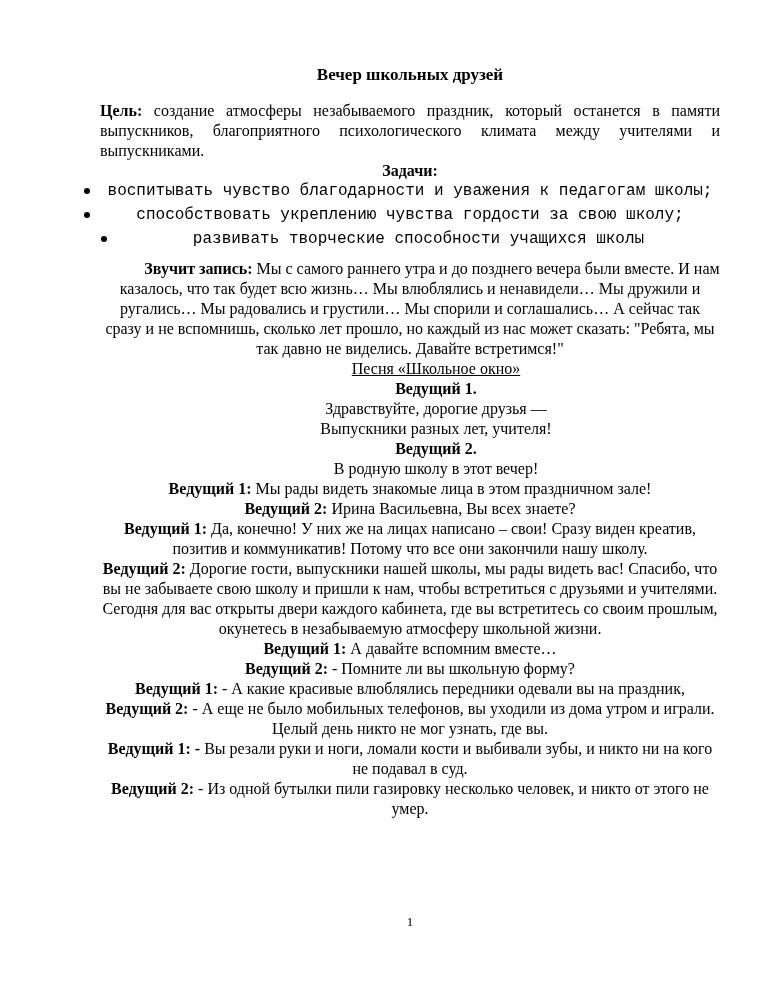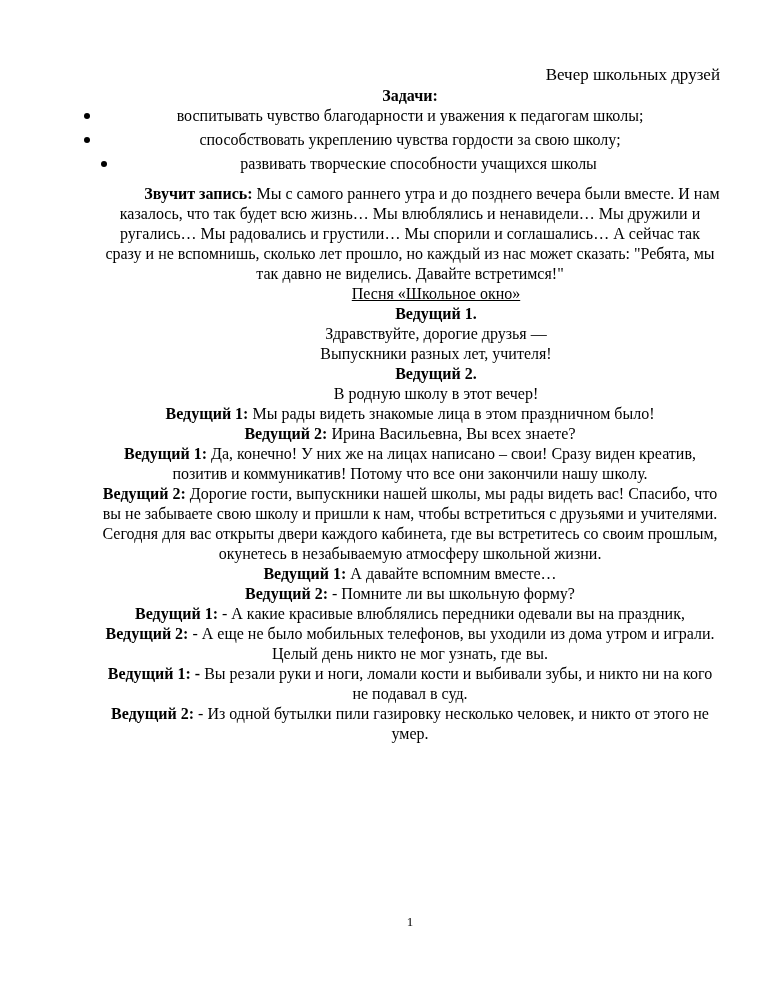--- a/index.html
+++ b/index.html
@@ -15,36 +15,37 @@
     position: absolute;
     top: 0; left: 0;
     width: 768px; height: 994px;
     background: #ffffff;
     box-sizing: border-box;
     padding: 64px 48px 0 100px;
   }
   .doc-title {
     font-size: 17px;
     line-height: 22px;
-    font-weight: normal;
-    text-align: right;
+    font-weight: bold;
+    text-align: center;
     margin: 0;
   }
   .body-text { font-size: 16px; line-height: 20px; }
   .para { margin: 0; text-align: center; }
   .para.justify { text-align: justify; }
   .para.first-gap { margin-top: 15px; }
   .para.pre-gap { margin-top: 10px; }
   .para.indent { text-indent: 44px; }
   .para.poem { margin-left: 52px; }
   .bullets { margin: 0; padding: 0; list-style: none; }
   .bullets .bullet-item {
     position: relative;
     margin: 0 0 4px 0;
     padding: 0;
+    font-family: Liberation Mono, monospace;
   }
   .bullets .bullet-item:last-child { margin-bottom: 0; margin-left: 17px; }
   .bullet-dot {
     position: absolute;
     left: -16px; top: 7px;
     width: 6px; height: 6px;
     border-radius: 50%;
     background: #000000;
   }
   b, .bold { font-weight: bold; }
@@ -58,34 +59,35 @@
     line-height: 16px;
   }
 </style>
 </head>
 <body>
 
 <div class="sheet">
   <h1 class="doc-title">Вечер школьных друзей</h1>
 
   <div class="body-text">
+      <p class="para justify first-gap"><b>Цель:</b><span> создание атмосферы незабываемого праздник, который останется в памяти выпускников, благоприятного психологического климата между учителями и выпускниками.</span></p>
       <p class="para"><b>Задачи:</b></p>
       <div class="bullets">
         <div class="bullet-item para"><span class="bullet-dot"></span><span>воспитывать чувство благодарности и уважения к педагогам школы;</span></div>
         <div class="bullet-item para"><span class="bullet-dot"></span><span>способствовать укреплению чувства гордости за свою школу;</span></div>
         <div class="bullet-item para"><span class="bullet-dot"></span><span>развивать творческие способности учащихся школы</span></div>
       </div>
       <p class="para pre-gap indent"><b>Звучит запись:</b><span> Мы с самого раннего утра и до позднего вечера были вместе. И нам казалось, что так будет всю жизнь… Мы влюблялись и ненавидели… Мы дружили и ругались… Мы радовались и грустили… Мы спорили и соглашались… А сейчас так сразу и не вспомнишь, сколько лет прошло, но каждый из нас может сказать: "Ребята, мы так давно не виделись. Давайте встретимся!"</span></p>
       <p class="para poem"><span class="iu">Песня «Школьное окно»</span></p>
       <p class="para poem"><b>Ведущий 1.</b></p>
       <p class="para poem"><span>Здравствуйте, дорогие друзья —</span></p>
       <p class="para poem"><span>Выпускники разных лет, учителя!</span></p>
       <p class="para poem"><b>Ведущий 2.</b></p>
       <p class="para poem"><span>В родную школу в этот вечер!</span></p>
-      <p class="para"><b>Ведущий 1:</b><span> Мы рады видеть знакомые лица в этом праздничном было!</span></p>
+      <p class="para"><b>Ведущий 1:</b><span> Мы рады видеть знакомые лица в этом праздничном зале!</span></p>
       <p class="para"><b>Ведущий 2:</b><span> Ирина Васильевна, Вы всех знаете?</span></p>
       <p class="para"><b>Ведущий 1:</b><span> Да, конечно! У них же на лицах написано – свои! Сразу виден креатив, позитив и коммуникатив! Потому что все они закончили нашу школу.</span></p>
       <p class="para"><b>Ведущий 2:</b><span> Дорогие гости, выпускники нашей школы, мы рады видеть вас! Спасибо, что вы не забываете свою школу и пришли к нам, чтобы встретиться с друзьями и учителями. Сегодня для вас открыты двери каждого кабинета, где вы встретитесь со своим прошлым, окунетесь в незабываемую атмосферу школьной жизни.</span></p>
       <p class="para"><b>Ведущий 1:</b><span> А давайте вспомним вместе…</span></p>
       <p class="para"><b>Ведущий 2:</b><span> - Помните ли вы школьную форму?</span></p>
       <p class="para"><b>Ведущий 1:</b><span> - А какие красивые влюблялись передники одевали вы на праздник,</span></p>
       <p class="para"><b>Ведущий 2:</b><span> - А еще не было мобильных телефонов, вы уходили из дома утром и играли. Целый день никто не мог узнать, где вы.</span></p>
       <p class="para"><b>Ведущий 1: -</b><span> Вы резали руки и ноги, ломали кости и выбивали зубы, и никто ни на кого не подавал в суд.</span></p>
       <p class="para"><b>Ведущий 2:</b><span> - Из одной бутылки пили газировку несколько человек, и никто от этого не умер.</span></p>
     </div>

